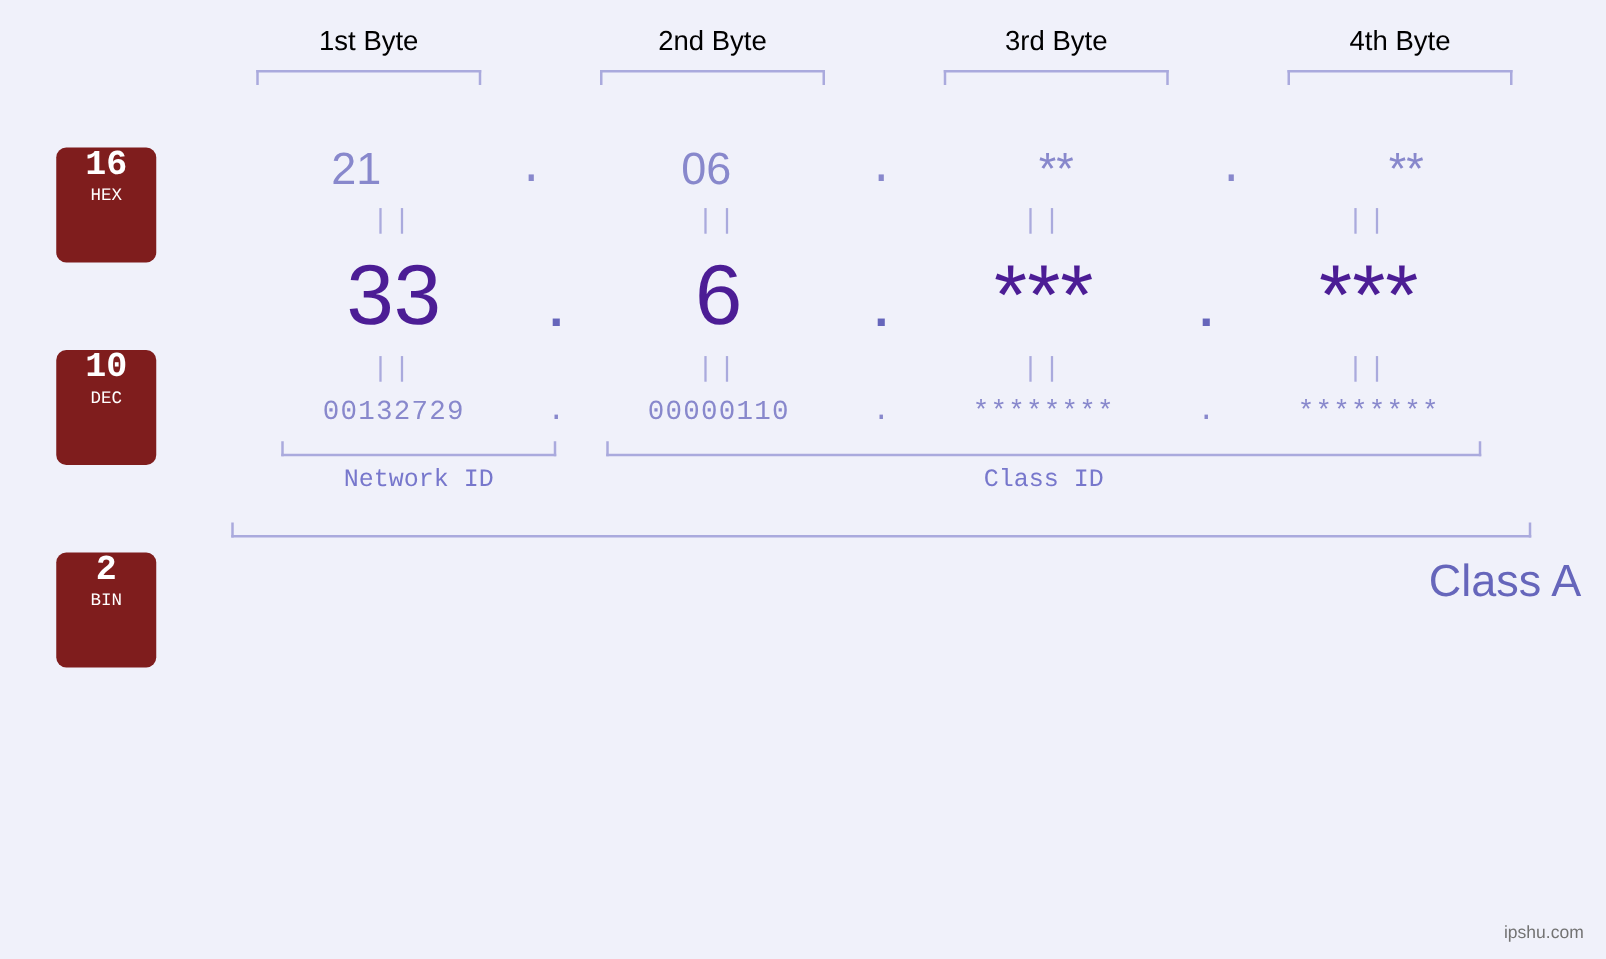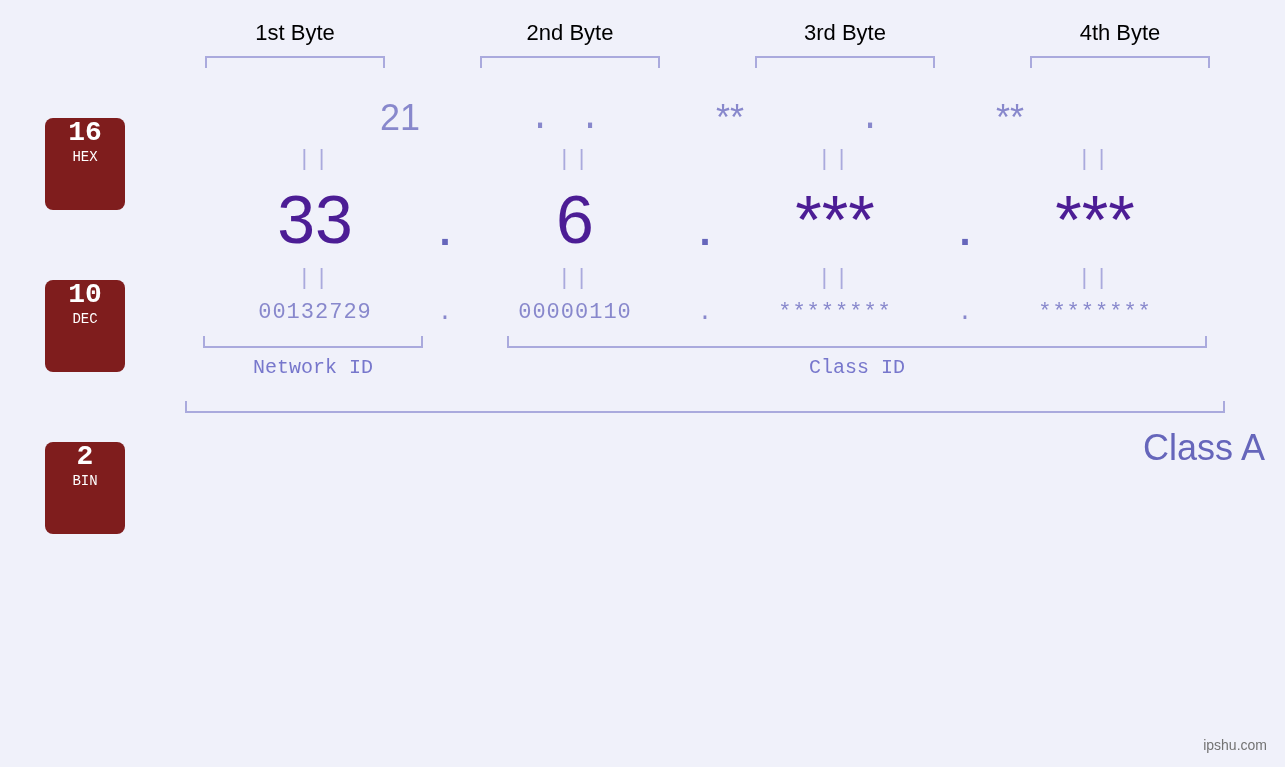--- a/index.html
+++ b/index.html
@@ -240,27 +240,30 @@
         <span class="badge-label">DEC</span>
       </div>
       <div class="badge">
         <span class="badge-number">2</span>
         <span class="badge-label">BIN</span>
       </div>
     </div>
 
     <div class="grid-area">
 
-      <div class="values-row" style="margin-top:9px;gap:10px;">
+      <div class="values-row" style="margin-top:26px;gap:10px;">
         <div class="cell">
           <span class="hex-value">21</span>
         </div>
         <div class="spacer-between">
           <span class="hex-dot">.</span>
         </div>
+        <div class="cell">
+          <span class="hex-value">06</span>
+        </div>
         <div class="spacer-between">
           <span class="hex-dot">.</span>
         </div>
         <div class="cell">
           <span class="hex-value">**</span>
         </div>
         <div class="spacer-between">
           <span class="hex-dot">.</span>
         </div>
         <div class="cell">
@@ -329,21 +332,21 @@
           <span class="bin-value">********</span>
         </div>
         <div class="spacer-between">
           <span class="bin-dot">.</span>
         </div>
         <div class="cell">
           <span class="bin-value">********</span>
         </div>
       </div>
 
-      <div style="display:flex; align-items:flex-start; justify-content:center; margin-top:10px; width:100%;gap:22px;">
+      <div style="display:flex; align-items:flex-start; justify-content:center; margin-top:10px; width:100%;">
 
         <div style="display:flex; flex-direction:column; align-items:center;">
           <div style="width:220px; height:12px; border-bottom:2px solid #aaaadd; border-left:2px solid #aaaadd; border-right:2px solid #aaaadd;"></div>
           <div style="margin-top:8px; color:#7777cc; font-size:20px;">Network ID</div>
         </div>
 
         <div style="width:40px;"></div>
 
         <div style="display:flex; flex-direction:column; align-items:center;">
           <div style="width:700px; height:12px; border-bottom:2px solid #aaaadd; border-left:2px solid #aaaadd; border-right:2px solid #aaaadd;"></div>

